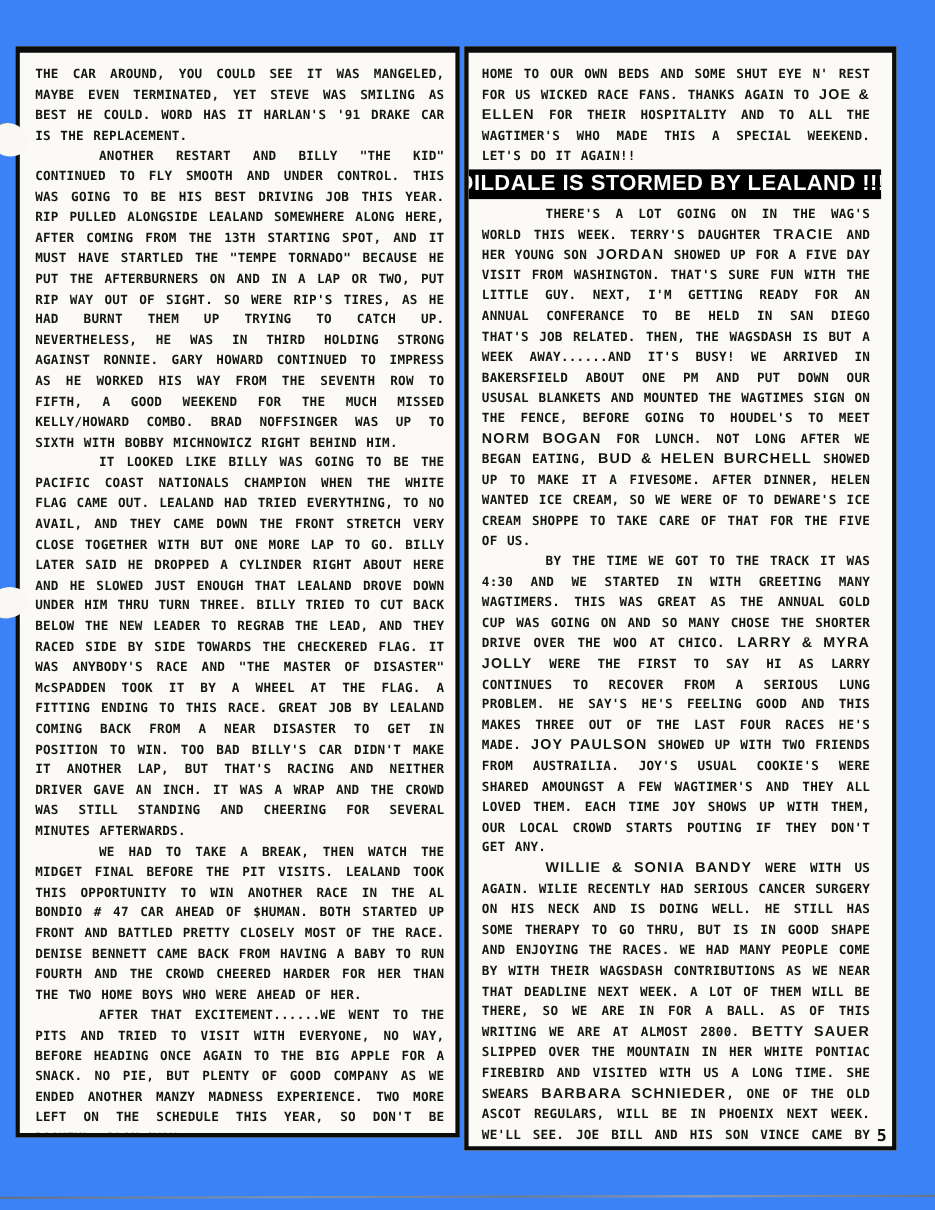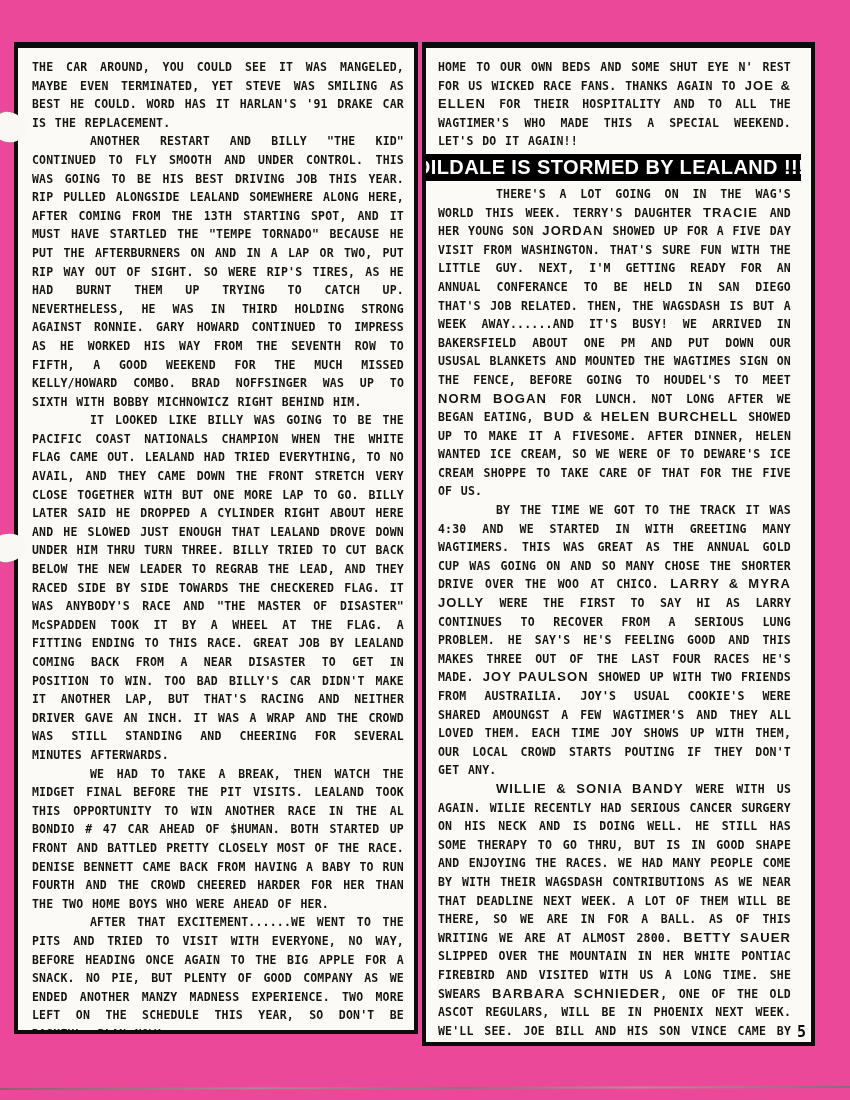--- a/index.html
+++ b/index.html
@@ -1,17 +1,17 @@
 <!DOCTYPE html>
 <html style="--ink: #151515; --banner-bg: #000000; --banner-text: #ffffff;"><head>
 <meta charset="utf-8">
 <style>
   html,body{margin:0;padding:0;}
   body{width:850px;height:1100px;background:#efeeea;font-family:"DejaVu Sans Mono",monospace;}
-  .sheet{position:relative;width:850px;height:1100px;background:#ec4899;overflow:hidden;}
+  .sheet{position:relative;width:850px;height:1100px;background:#3b82f6;overflow:hidden;}
   .box{position:absolute;box-sizing:border-box;border:4px solid #0c0c0c;border-top-width:6px;
        background:#fbfaf6;overflow:hidden;}
   .box-left{left:14px;top:42px;width:404px;height:992px;padding:10px 10px 0 14px;}
   .box-right{left:422px;top:42px;width:393px;height:1004px;padding:10px 20px 0 12px;}
   .para{margin:0;text-align:justify;color:var(--ink,#151515);
         font-family:"DejaVu Sans Mono",monospace;font-weight:bold;
         font-size:11.5px;line-height:18.6px;letter-spacing:0.2px;word-spacing:1.5px;}
   .para.indent{text-indent:58px;}
   .name{font-family:"Liberation Sans",sans-serif;font-weight:900;font-size:13px;
         letter-spacing:1.1px;white-space:pre-wrap;}

